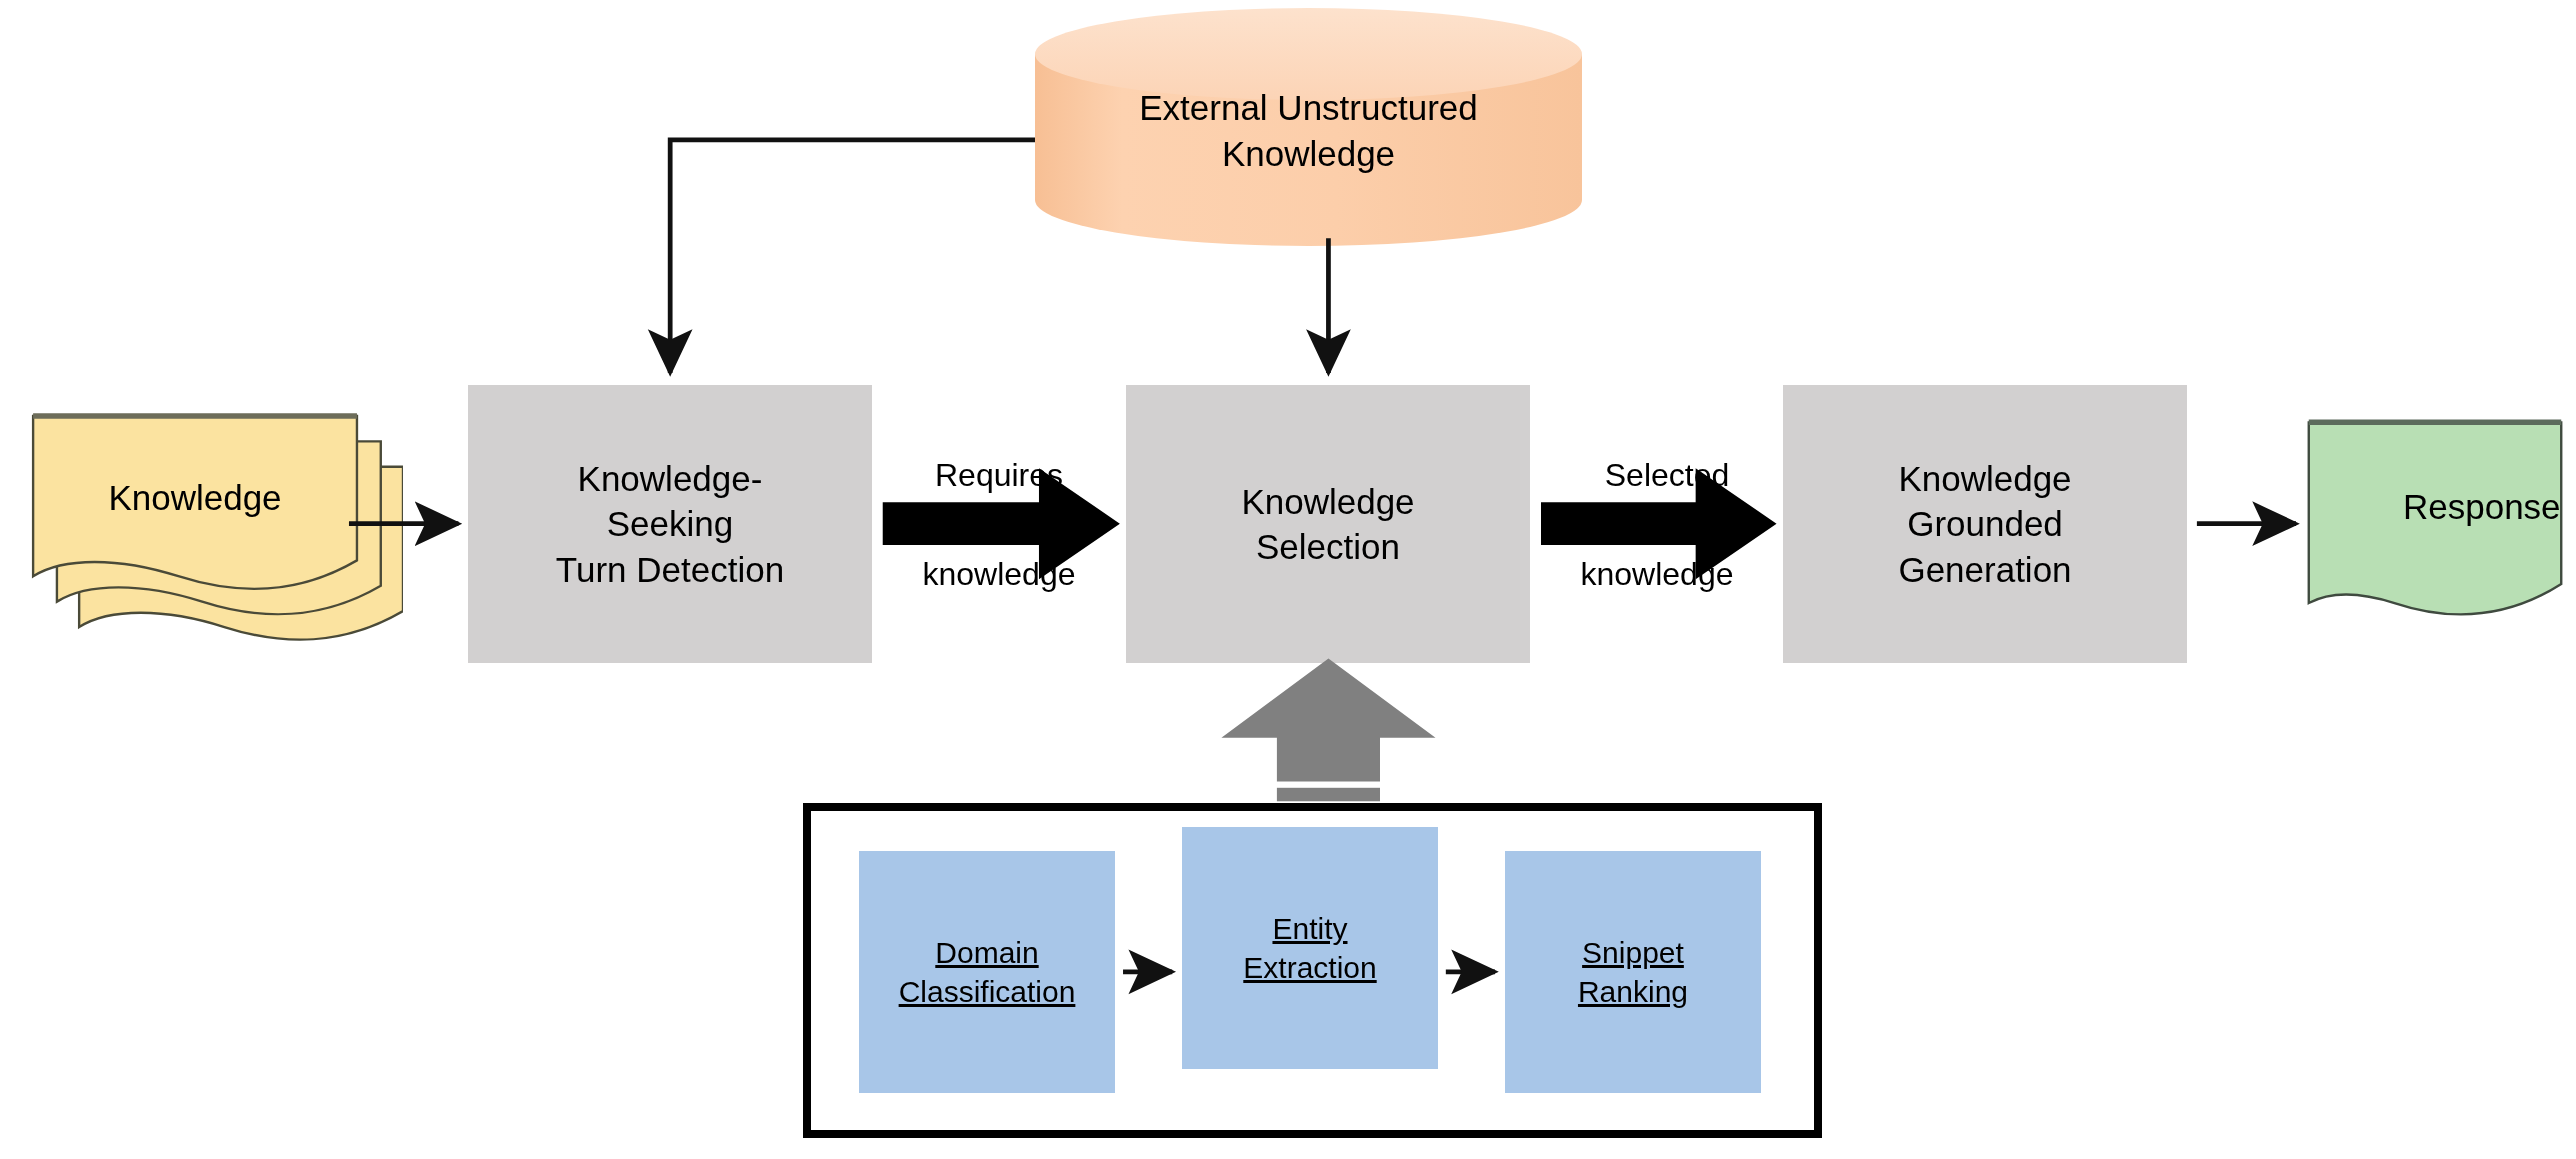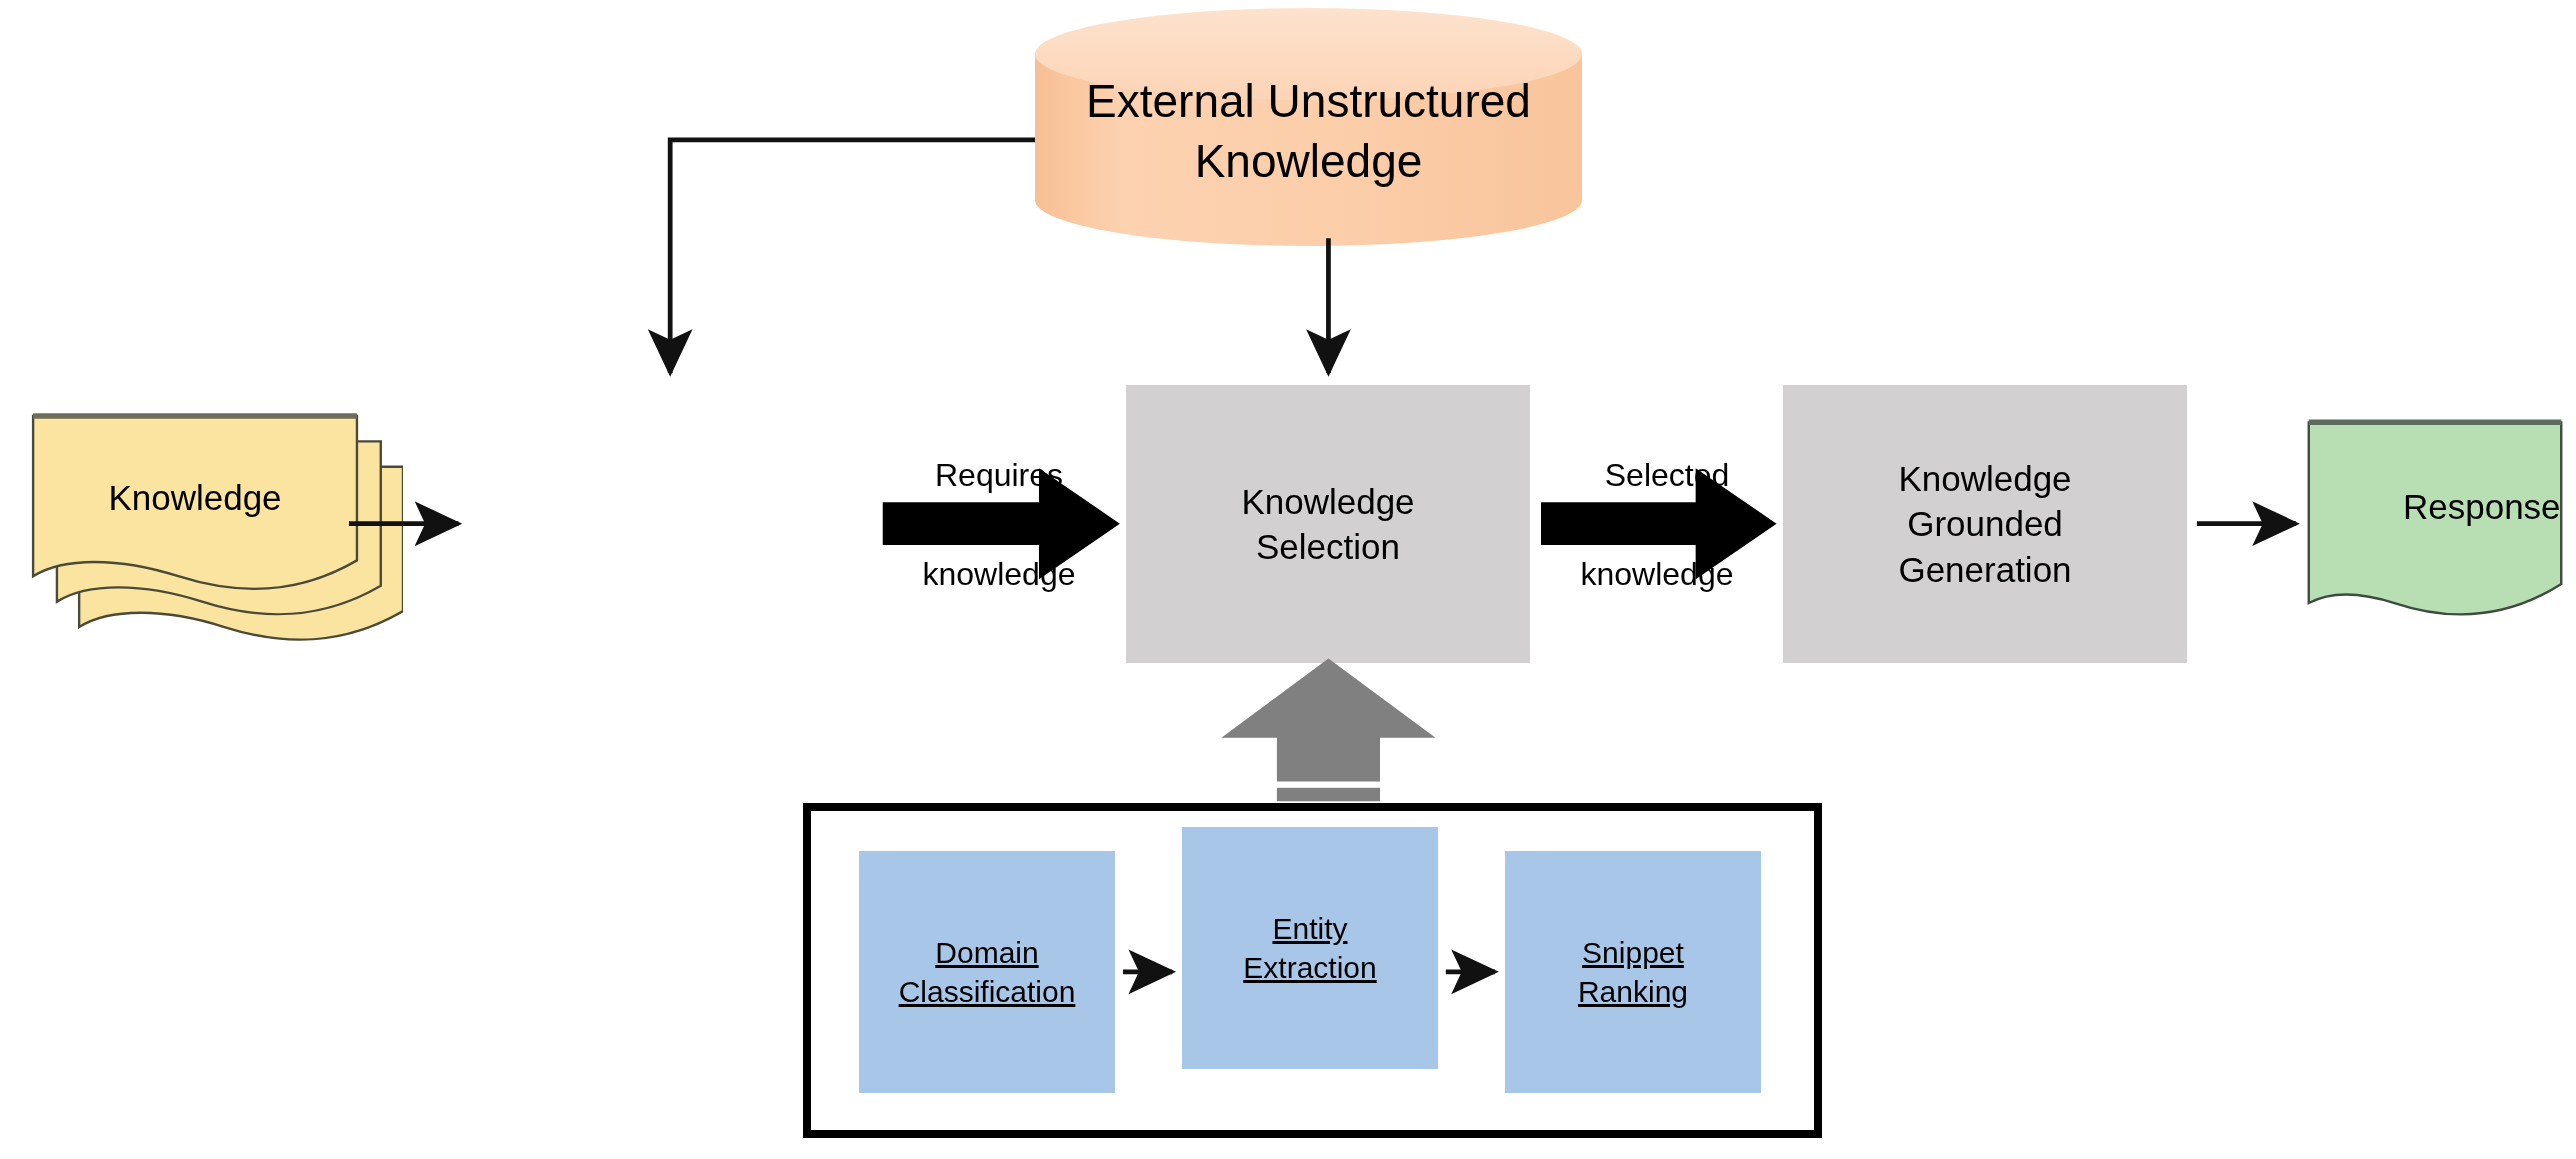--- a/index.html
+++ b/index.html
@@ -54,21 +54,21 @@
 
   
   .cyl-wrap { position: absolute; }
   .cyl-svg { display: block; width: 100%; height: 100%; }
   .cyl-label {
     position: absolute;
     left: 0; right: 0;
     top: 50%;
     transform: translateY(-46%);
     text-align: center;
-    font-size: 46px;
+    font-size: 35px;
     line-height: 1.30;
     color: #000000;
     white-space: pre-line;
     pointer-events: none;
   }
 
   
   .docshape { position: absolute; }
   .docshape svg { display: block; width: 100%; height: 100%; }
   .doc-label {
@@ -131,20 +131,23 @@
       <path d="M72,74 L480,74 L480,256 C405,300 330,300 255,276 C180,252 110,252 72,276 Z" fill="#fbe3a0" stroke="#4a4a38" stroke-width="3"></path>
 
       <path d="M44,42 L452,42 L452,224 C377,268 302,268 227,244 C152,220 82,220 44,244 Z" fill="#fbe3a0" stroke="#4a4a38" stroke-width="3"></path>
 
       <path d="M14,10 L422,10 L422,192 C347,236 272,236 197,212 C122,188 52,188 14,212 Z" fill="#fbe3a0" stroke="#4a4a38" stroke-width="3"></path>
       <path d="M14,10 L422,10" stroke="#6d6d5a" stroke-width="7" fill="none"></path>
     </svg>
     <div class="doc-label" style="left:11px; top:70px; width:324px;">Knowledge</div>
   </div>
 
+  <div class="node proc" style="left:468px; top:385px; width:404px; height:278px;">Knowledge-
+Seeking
+Turn Detection</div>
 
   <div class="node proc" style="left:1126px; top:385px; width:404px; height:278px;">Knowledge
 Selection</div>
 
   <div class="node proc" style="left:1783px; top:385px; width:404px; height:278px;">Knowledge
 Grounded
 Generation</div>
 
   <div class="docshape" style="left:2304px; top:416px; width:262px; height:214px;">
     <svg viewBox="0 0 330 270" preserveAspectRatio="none">

